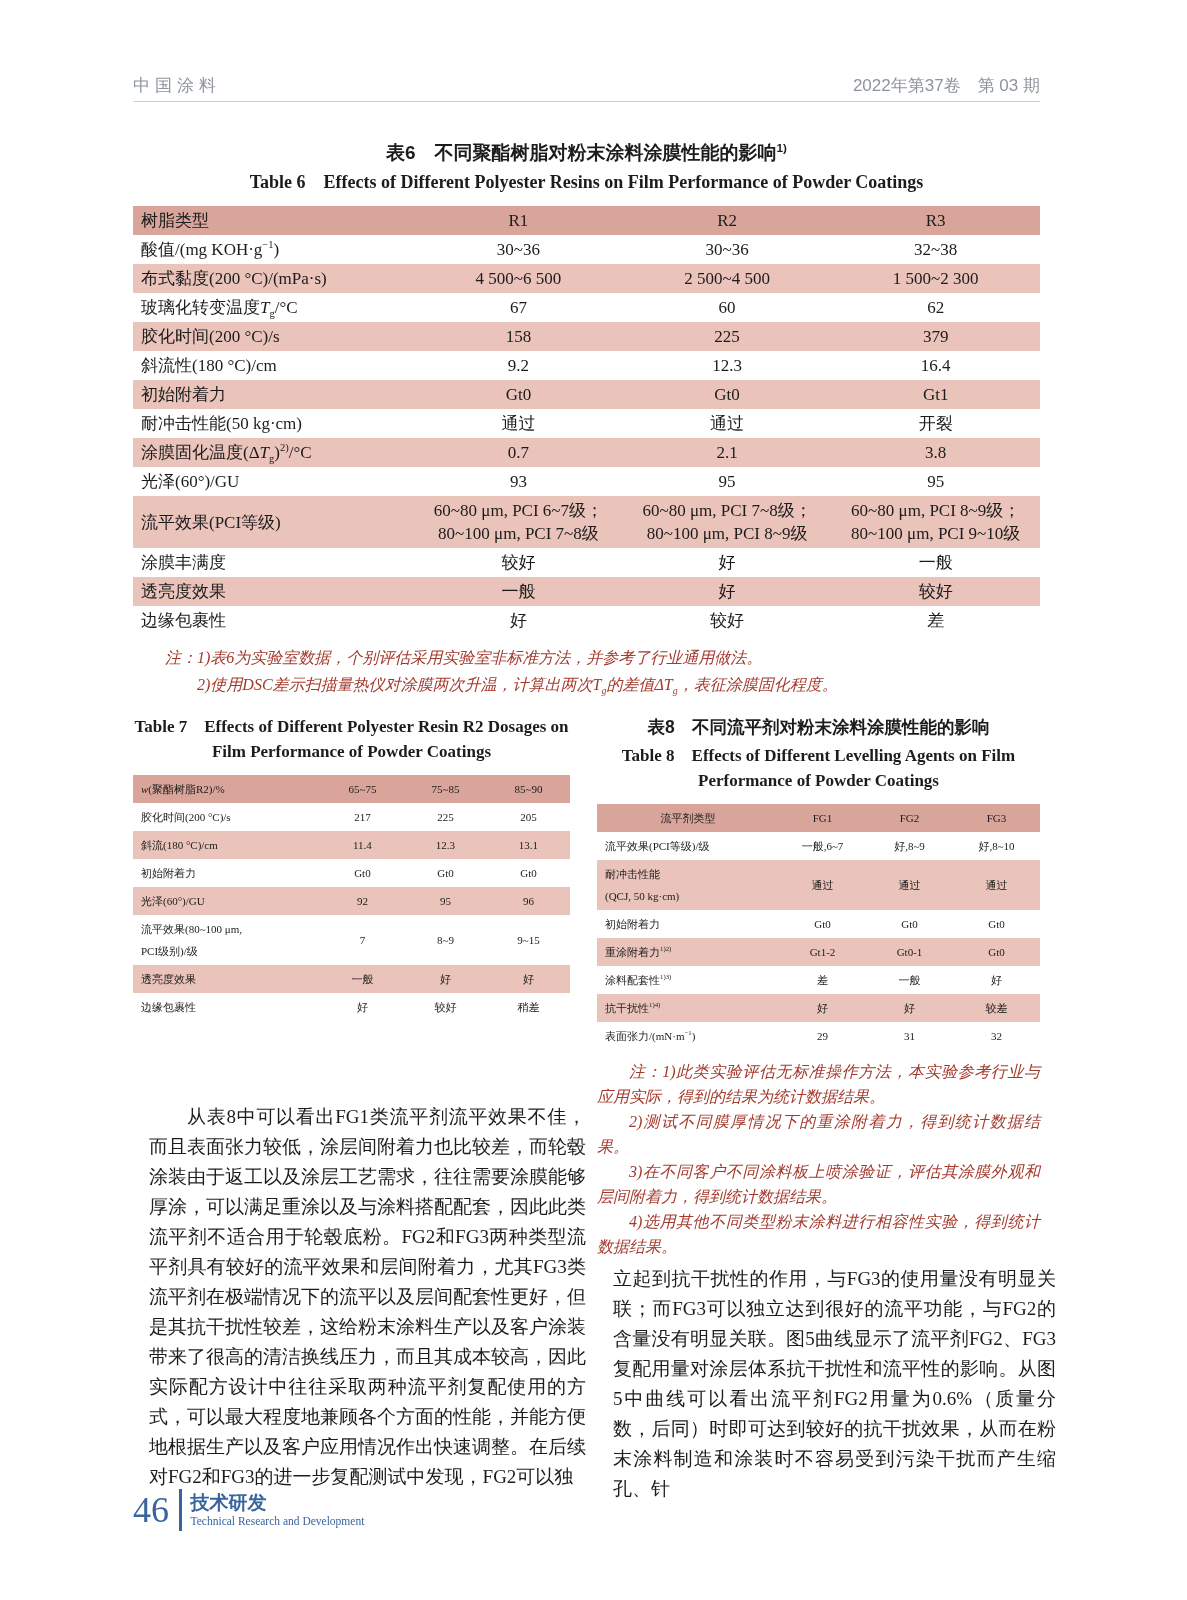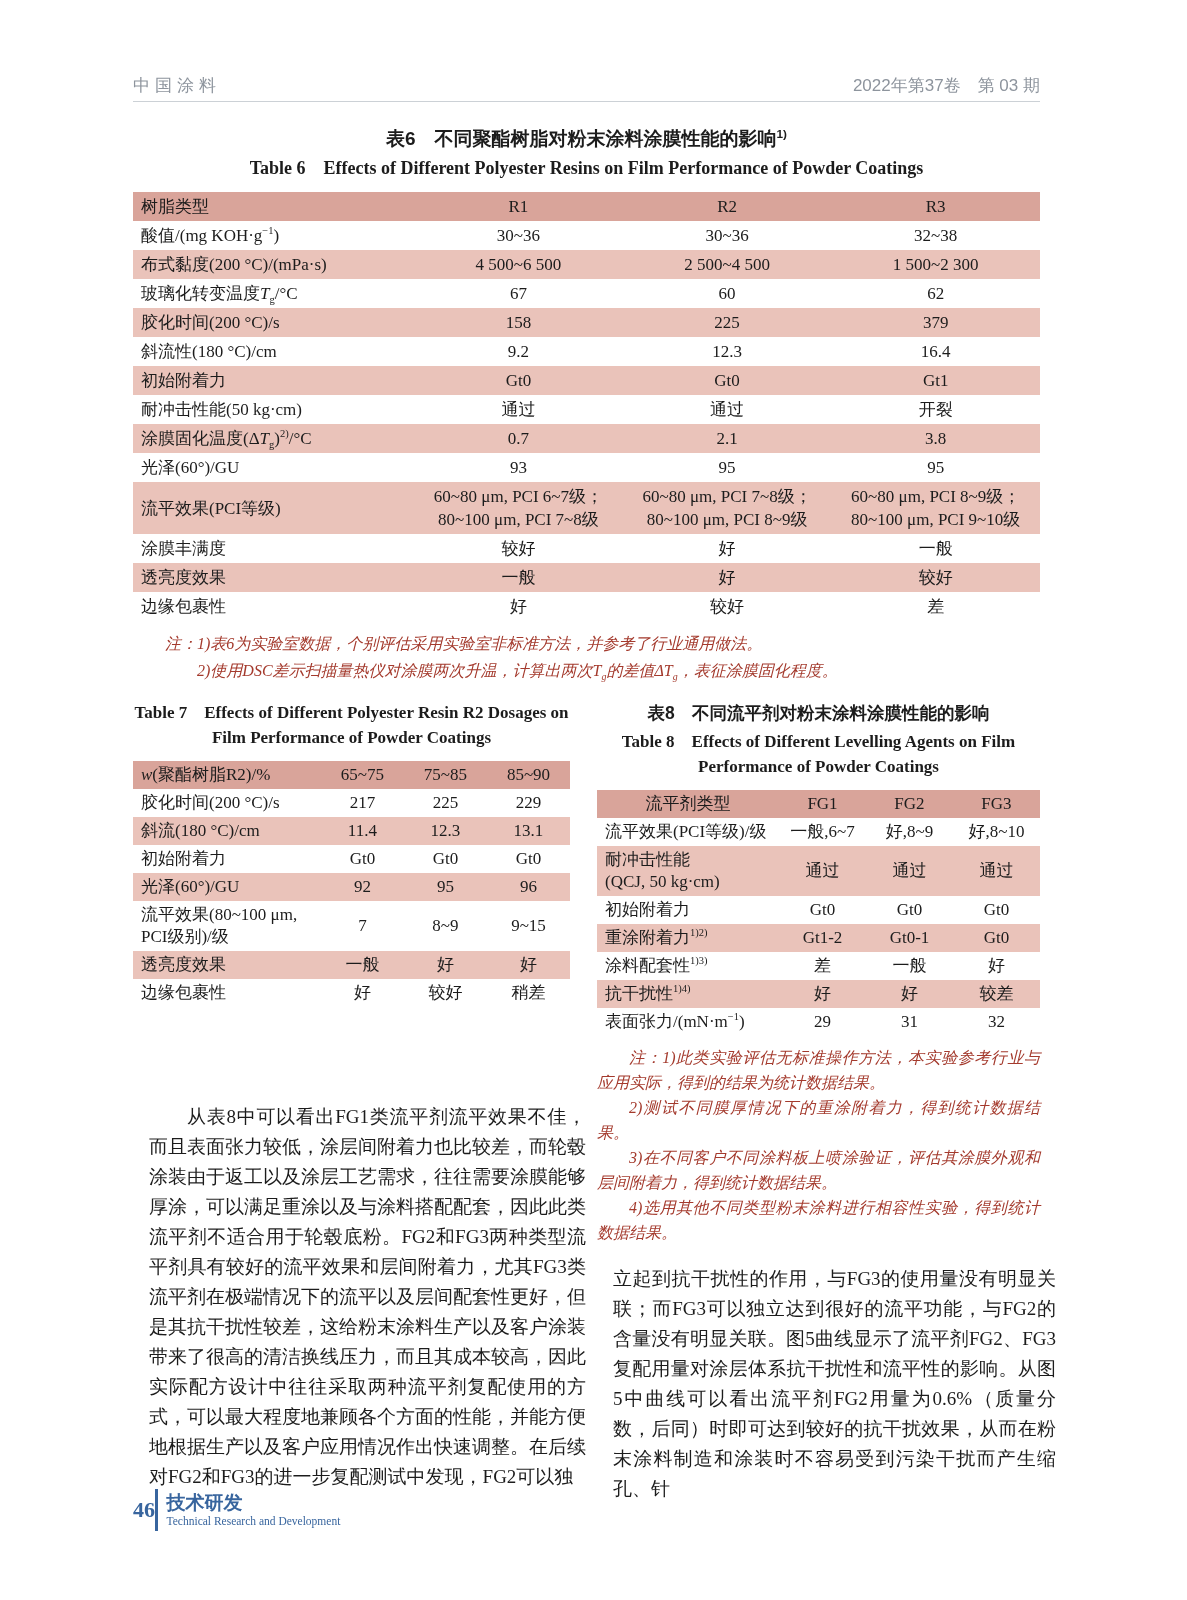--- a/index.html
+++ b/index.html
@@ -20,58 +20,58 @@
   #hdr{
     position:absolute;top:74px;left:133px;width:907px;
     display:flex;justify-content:space-between;align-items:baseline;
     padding-bottom:4px;border-bottom:1px solid var(--line);
     font-family:"Liberation Sans","DejaVu Sans",sans-serif;
     font-size:17px;color:var(--gray);
   }
   #hdr .journal{letter-spacing:5px;}
 
   
-  .section{position:absolute;}
+  .section{position:absolute;margin-top:14px;}
   #sec6{top:126px;left:133px;width:907px;}
   #sec7{top:700px;left:133px;width:437px;}
   #sec8{top:700px;left:597px;width:443px;}
 
   .cap-cn{
     font-family:"Liberation Sans","DejaVu Sans",sans-serif;font-weight:bold;
     text-align:center;font-size:19px;line-height:26px;margin-bottom:3px;
   }
   .cap-en{font-weight:bold;text-align:center;font-size:18px;line-height:26px;margin-bottom:11px;}
   #sec7 .cap-cn,#sec8 .cap-cn{font-size:17.5px;}
   #sec7 .cap-en,#sec8 .cap-en{font-size:17px;line-height:25px;}
 
   
   table{border-collapse:collapse;table-layout:fixed;width:100%;}
   th,td{padding:3px 8px;text-align:center;font-weight:normal;vertical-align:middle;}
   thead th{background:var(--head);}
   tbody tr:nth-child(even) td{background:var(--stripe);}
   th.lbl,td.lbl{text-align:left;}
   #table6{font-size:17px;line-height:23px;}
-  #table7,#table8{font-size:17px;line-height:22px;}
+  #table7,#table8{font-size:11px;line-height:22px;}
   #table8 th.lbl{text-align:center;}
 
   
   .notes{color:var(--note);font-style:italic;}
   .notes p{margin:0;text-indent:2em;text-align:justify;}
   #notes6{margin-top:9px;font-size:16px;line-height:27px;}
   #notes6 p:nth-child(2){text-indent:4em;}
   #notes8{margin-top:9px;font-size:16px;line-height:25px;}
 
   
   .para{position:absolute;font-size:19px;line-height:30px;text-align:justify;margin:16px;}
   #para-left{top:1086px;left:133px;width:437px;text-indent:2em;}
   #para-right{top:1248px;left:597px;width:443px;}
 
   
   #ftr{position:absolute;top:1489px;left:133px;display:flex;align-items:center;color:var(--blue);}
-  #ftr .pageno{font-size:22px;font-weight:bold;}
+  #ftr .pageno{font-size:36px;margin-right:10px;}
   #ftr .bar{width:2.5px;height:42px;background:var(--blue);margin-right:9px;}
   #ftr .sec-cn{font-family:"Liberation Sans","DejaVu Sans",sans-serif;font-weight:bold;font-size:19px;line-height:22px;}
   #ftr .sec-en{font-size:11.5px;line-height:15px;}
 </style>
 </head>
 <body>
 
 <div id="hdr">
   <span class="journal">中国涂料</span>
   <span class="issue">2022年第37卷　第 03 期</span>
@@ -197,21 +197,21 @@
           <th>65~75</th>
           <th>75~85</th>
           <th>85~90</th>
         </tr>
       </thead>
       <tbody>
         <tr>
           <td class="lbl">胶化时间(200 °C)/s</td>
           <td>217</td>
           <td>225</td>
-          <td>229</td>
+          <td>205</td>
         </tr>
         <tr>
           <td class="lbl">斜流(180 °C)/cm</td>
           <td>11.4</td>
           <td>12.3</td>
           <td>13.1</td>
         </tr>
         <tr>
           <td class="lbl">初始附着力</td>
           <td>Gt0</td>

